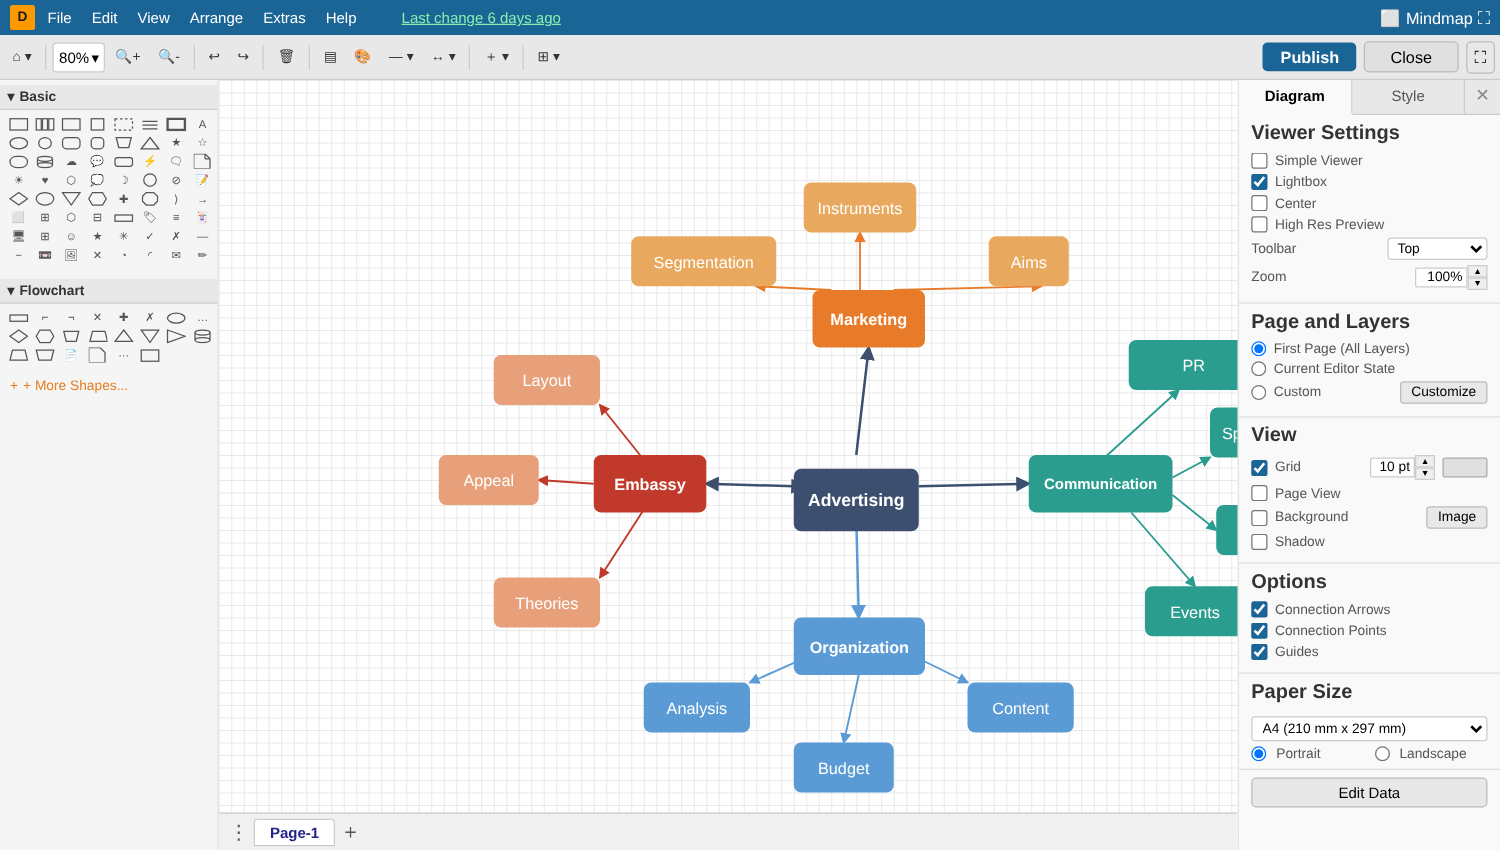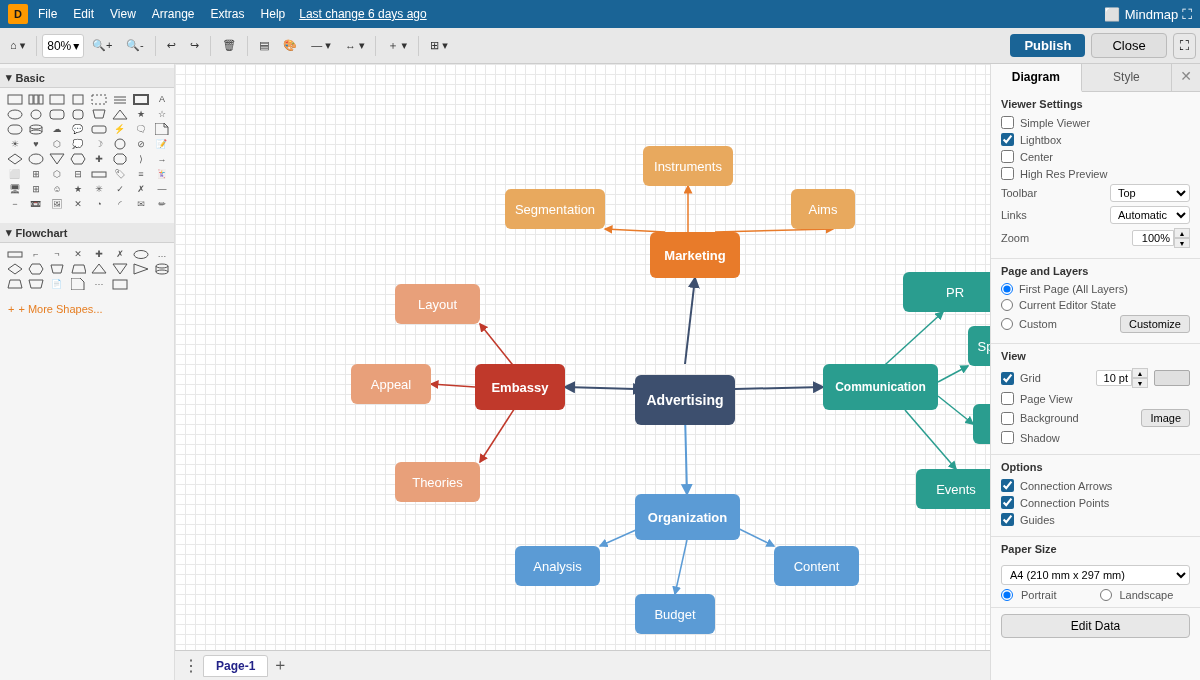--- a/index.html
+++ b/index.html
@@ -5,21 +5,21 @@
     * { box-sizing: border-box; margin: 0; padding: 0; }
     body { font-family: Arial, sans-serif; font-size: 12px; background: #f0f0f0; overflow: hidden; width: 1200px; height: 680px; }
 
     
     #menubar {
       display: flex; align-items: center; background: #1a6496; color: white;
       height: 28px; padding: 0 8px; gap: 4px;
     }
     #menubar .menu-icon { width: 20px; height: 20px; background: #f90; border-radius: 2px; display: flex; align-items: center; justify-content: center; font-weight: bold; font-size: 11px; color: #1a1a1a; }
     #menubar .menu-item { color: white; padding: 2px 6px; cursor: pointer; font-size: 12px; }
-    #menubar .last-change { color: #ffffff; text-decoration: underline; font-size: 12px; cursor: pointer; margin-left: 4px; }
+    #menubar .last-change { color: #86efac; text-decoration: underline; font-size: 12px; cursor: pointer; margin-left: 26px; }
     #menubar .mindmap-label { margin-left: auto; display: flex; align-items: center; gap: 4px; font-size: 13px; }
     #menubar .fullscreen-icon { cursor: pointer; font-size: 14px; }
 
     
     #toolbar {
       display: flex; align-items: center; background: #e8e8e8; height: 36px;
       border-bottom: 1px solid #ccc; padding: 0 4px; gap: 2px;
     }
     .toolbar-btn {
       background: none; border: 1px solid transparent; border-radius: 3px;
@@ -69,21 +69,21 @@
       justify-content: center; font-size: 13px; font-weight: 500; text-align: center;
       cursor: pointer;
     }
     .node-advertising { background: #3d4f6e; color: white; width: 100px; height: 50px; left: 460px; top: 300px; font-weight: bold; font-size: 14px; margin-top: 11px; }
     .node-marketing { background: #e87b2a; color: white; width: 90px; height: 46px; left: 475px; top: 168px; font-weight: bold; }
     .node-organization { background: #5b9bd5; color: white; width: 105px; height: 46px; left: 460px; top: 430px; font-weight: bold; }
     .node-communication { background: #2a9d8f; color: white; width: 115px; height: 46px; left: 648px; top: 300px; font-weight: bold; font-size: 12px; }
     .node-embassy { background: #c0392b; color: white; width: 90px; height: 46px; left: 300px; top: 300px; font-weight: bold; }
     .node-instruments { background: #e8a95e; color: white; width: 90px; height: 40px; left: 468px; top: 82px; }
     .node-aims { background: #e8a95e; color: white; width: 64px; height: 40px; left: 616px; top: 125px; }
-    .node-segmentation { background: #e8a95e; color: white; width: 100px; height: 40px; left: 330px; top: 125px; }
+    .node-segmentation { background: #e8a95e; color: white; width: 116px; height: 40px; left: 330px; top: 125px; }
     .node-pr { background: #2a9d8f; color: white; width: 104px; height: 40px; left: 728px; top: 208px; }
     .node-sponsoring { background: #2a9d8f; color: white; width: 85px; height: 40px; left: 793px; top: 262px; }
     .node-media { background: #2a9d8f; color: white; width: 80px; height: 40px; left: 798px; top: 340px; }
     .node-events { background: #2a9d8f; color: white; width: 80px; height: 40px; left: 741px; top: 405px; }
     .node-analysis { background: #5b9bd5; color: white; width: 85px; height: 40px; left: 340px; top: 482px; }
     .node-content { background: #5b9bd5; color: white; width: 85px; height: 40px; left: 599px; top: 482px; }
     .node-budget { background: #5b9bd5; color: white; width: 80px; height: 40px; left: 460px; top: 530px; }
     .node-layout { background: #e8a07a; color: white; width: 85px; height: 40px; left: 220px; top: 220px; }
     .node-appeal { background: #e8a07a; color: white; width: 80px; height: 40px; left: 176px; top: 300px; }
     .node-theories { background: #e8a07a; color: white; width: 85px; height: 40px; left: 220px; top: 398px; }
@@ -110,21 +110,21 @@
       display: flex; flex-direction: column; overflow-y: auto; font-size: 11px; flex-shrink: 0;
     }
     .rp-tabs { display: flex; border-bottom: 1px solid #ccc; background: #e8e8e8; }
     .rp-tab {
       flex: 1; text-align: center; padding: 6px 4px; cursor: pointer;
       font-size: 12px; color: #555; border-right: 1px solid #ccc;
     }
     .rp-tab.active { background: #f9f9f9; color: #000; font-weight: bold; border-bottom: 2px solid #f9f9f9; margin-bottom: -1px; }
     .rp-close { padding: 4px 8px; cursor: pointer; font-size: 14px; color: #888; }
     .rp-section { border-bottom: 1px solid #e0e0e0; padding: 6px 10px; }
-    .rp-section-title { font-weight: bold; font-size: 11px; margin-bottom: 6px; color: #333; }
+    .rp-section-title { font-weight: bold; font-size: 16px; margin-bottom: 6px; color: #333; }
     .rp-row { display: flex; align-items: center; margin-bottom: 4px; gap: 6px; }
     .rp-label { flex: 1; color: #555; font-size: 11px; }
     .rp-checkbox { width: 13px; height: 13px; accent-color: #1a6496; flex-shrink: 0; }
     .rp-select { border: 1px solid #ccc; border-radius: 3px; padding: 1px 3px; font-size: 11px; background: white; }
     .rp-color-box { width: 36px; height: 16px; background: #e0e0e0; border: 1px solid #aaa; border-radius: 2px; }
     .rp-radio { width: 12px; height: 12px; flex-shrink: 0; }
     .rp-btn { border: 1px solid #bbb; background: #e8e8e8; border-radius: 3px; padding: 2px 8px; cursor: pointer; font-size: 11px; }
     .rp-full-select { width: 100%; border: 1px solid #ccc; border-radius: 3px; padding: 2px 4px; font-size: 11px; background: white; margin-top: 4px; }
     .rp-portrait-row { display: flex; align-items: flex-start; gap: 8px; margin-top: 4px; }
     .edit-data-btn { margin: 6px 10px; border: 1px solid #bbb; background: #e8e8e8; border-radius: 4px; padding: 4px; cursor: pointer; font-size: 12px; text-align: center; }
@@ -579,26 +579,20 @@
         <input type="checkbox" class="rp-checkbox" style="">
         <span class="rp-label">High Res Preview</span>
       </div>
       <div class="rp-row">
         <span class="rp-label">Toolbar</span>
         <select class="rp-select" style="width:80px;">
           <option>Top</option><option>Bottom</option><option>None</option>
         </select>
       </div>
       <div class="rp-row">
-        <span class="rp-label">Links</span>
-        <select class="rp-select" style="width:80px;">
-          <option>Automatic</option><option>Blank</option><option>Self</option>
-        </select>
-      </div>
-      <div class="rp-row">
         <span class="rp-label">Zoom</span>
         <div class="stepper">
           <input type="text" value="100%" style="width: 42px;">
           <div class="stepper-btns">
             <button>▲</button>
             <button>▼</button>
           </div>
         </div>
       </div>
     </div>

